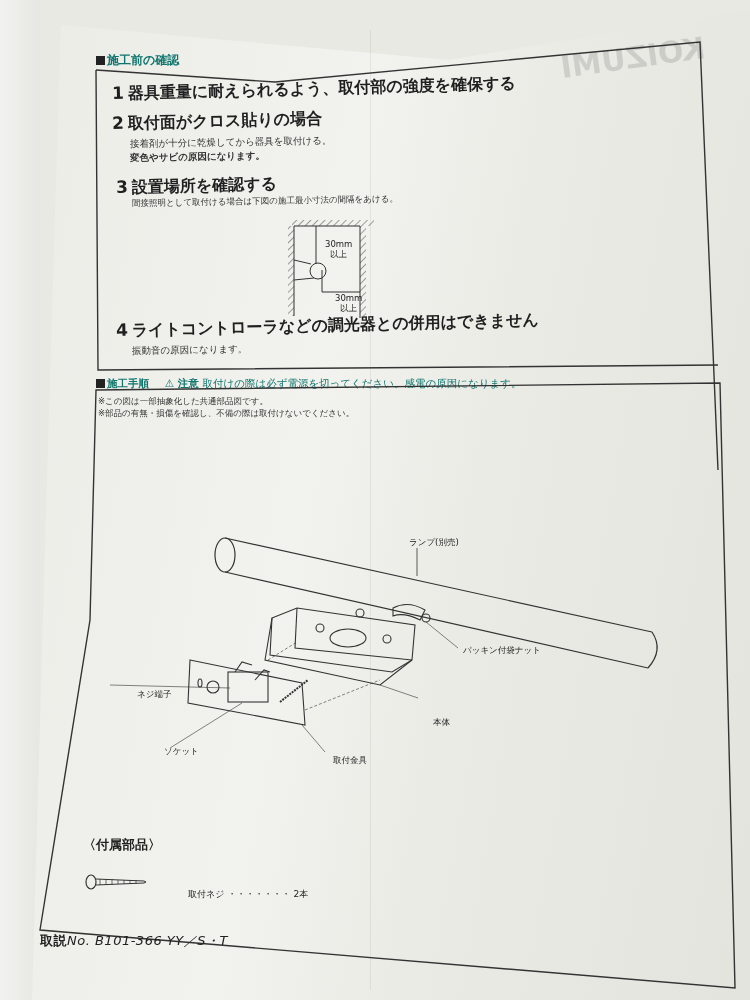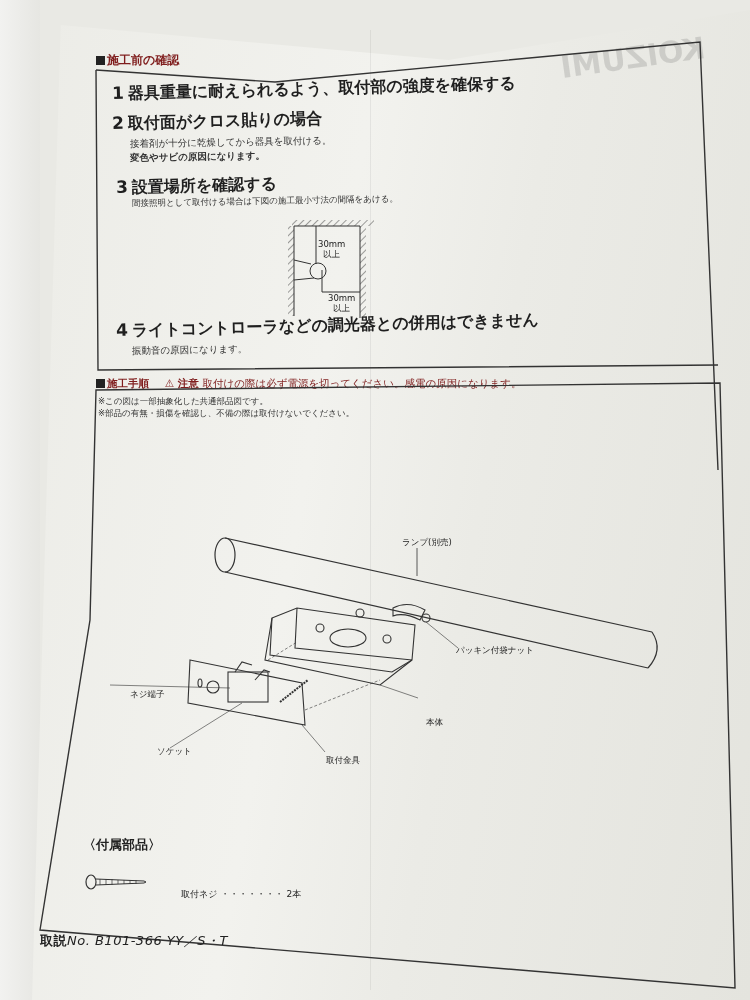--- a/index.html
+++ b/index.html
@@ -21,41 +21,41 @@
   }
   .fold-line {
     position: absolute; left: 370px; top: 30px; width: 1px; height: 960px;
     background: rgba(0,0,0,0.06);
   }
   .ghost {
     position: absolute; color: rgba(0,0,0,0.12); font-weight: bold;
     transform: scaleX(-1); pointer-events: none;
   }
   .section-head {
-    position: absolute; font-size: 12px; font-weight: bold; color: #7f1d1d;
+    position: absolute; font-size: 12px; font-weight: bold; color: #0f766e;
     white-space: nowrap;
   }
   .section-head .sq {
     display: inline-block; width: 9px; height: 9px; background: #222;
     margin-right: 2px; vertical-align: -1px;
   }
   .item-title {
     position: absolute; font-size: 16px; font-weight: bold; color: #1f1f1f;
     white-space: nowrap; transform: rotate(-1.5deg); transform-origin: left center;
   }
   .item-title .num { font-size: 17px; margin-right: 4px; }
   .item-sub {
     position: absolute; font-size: 9.5px; color: #333; white-space: nowrap;
     transform: rotate(-1deg); transform-origin: left center;
   }
   .note {
     position: absolute; font-size: 8.5px; color: #333; white-space: nowrap;
   }
   .label {
-    position: absolute; font-size: 8.5px; color: #222; white-space: nowrap;
+    position: absolute; font-size: 8.5px; color: #222; white-space: nowrap; padding-left: 7px;
   }
   .parts-title {
     position: absolute; font-size: 13px; font-weight: bold; color: #222; margin-left: 25px;
   }
   .footer {
     position: absolute; font-size: 13px; color: #222; white-space: nowrap;
     letter-spacing: 0.5px;
   }
   .footer .ital { font-style: italic; margin-top: 12px; }
   svg { position: absolute; overflow: visible; }

